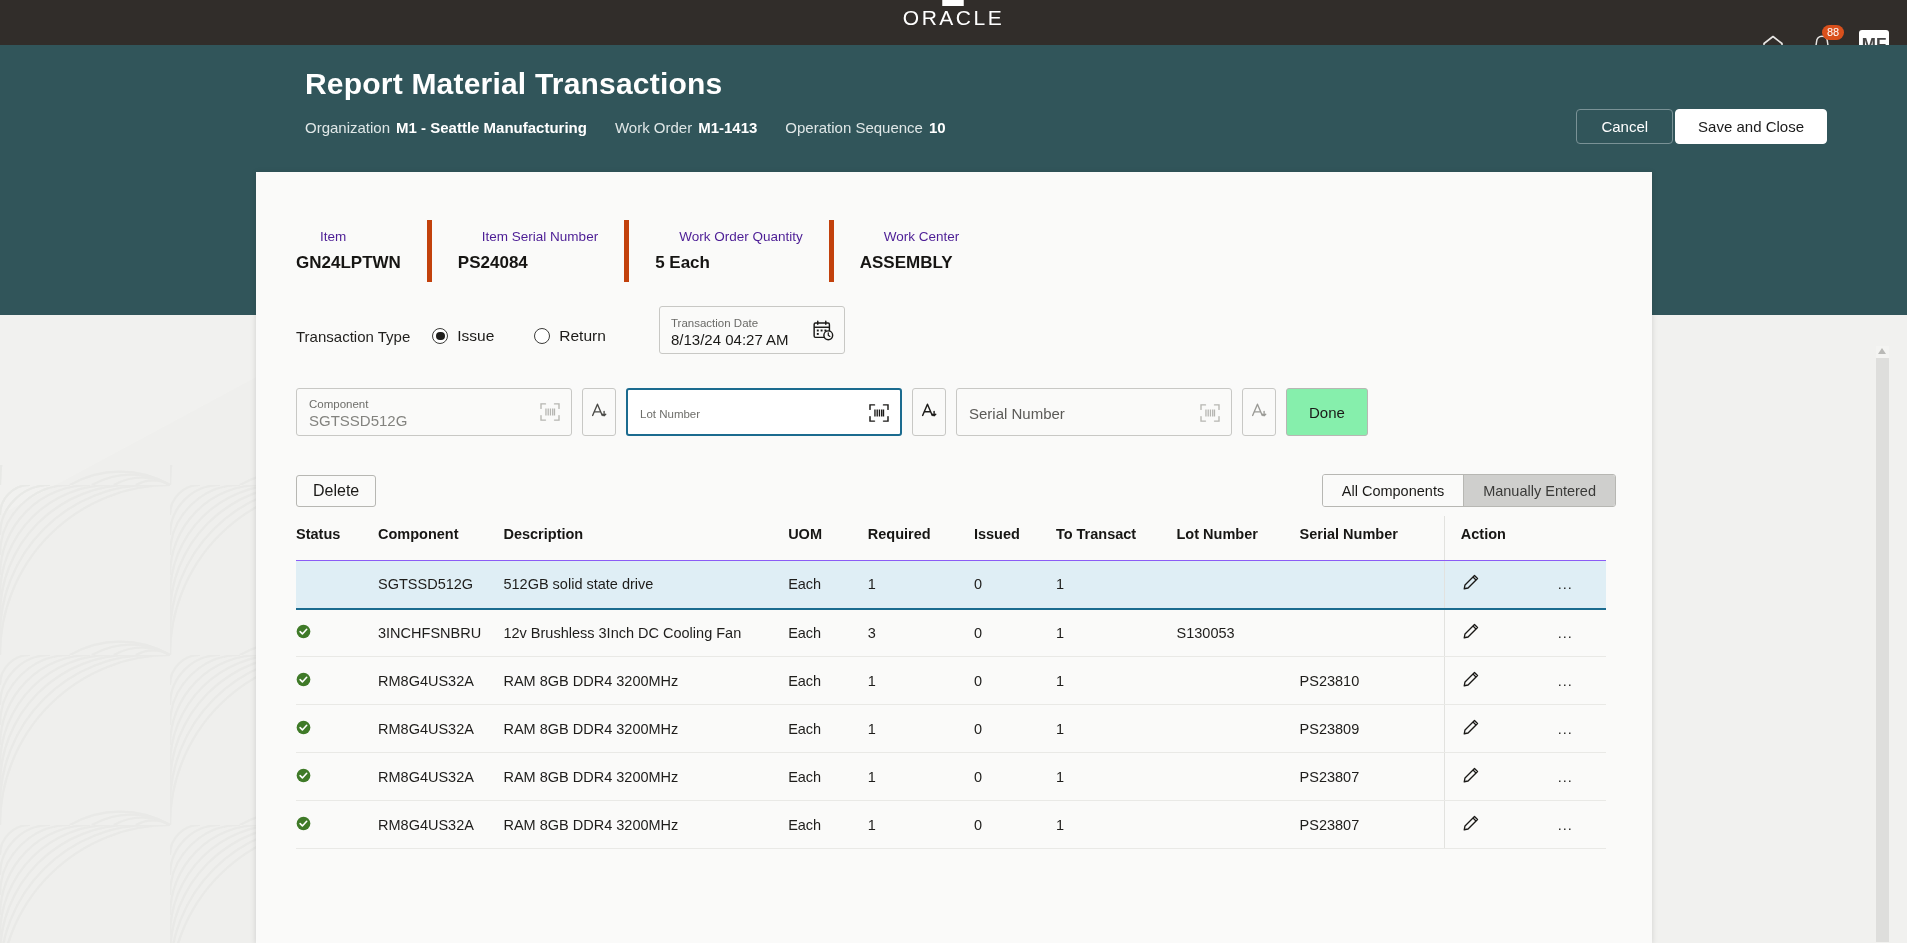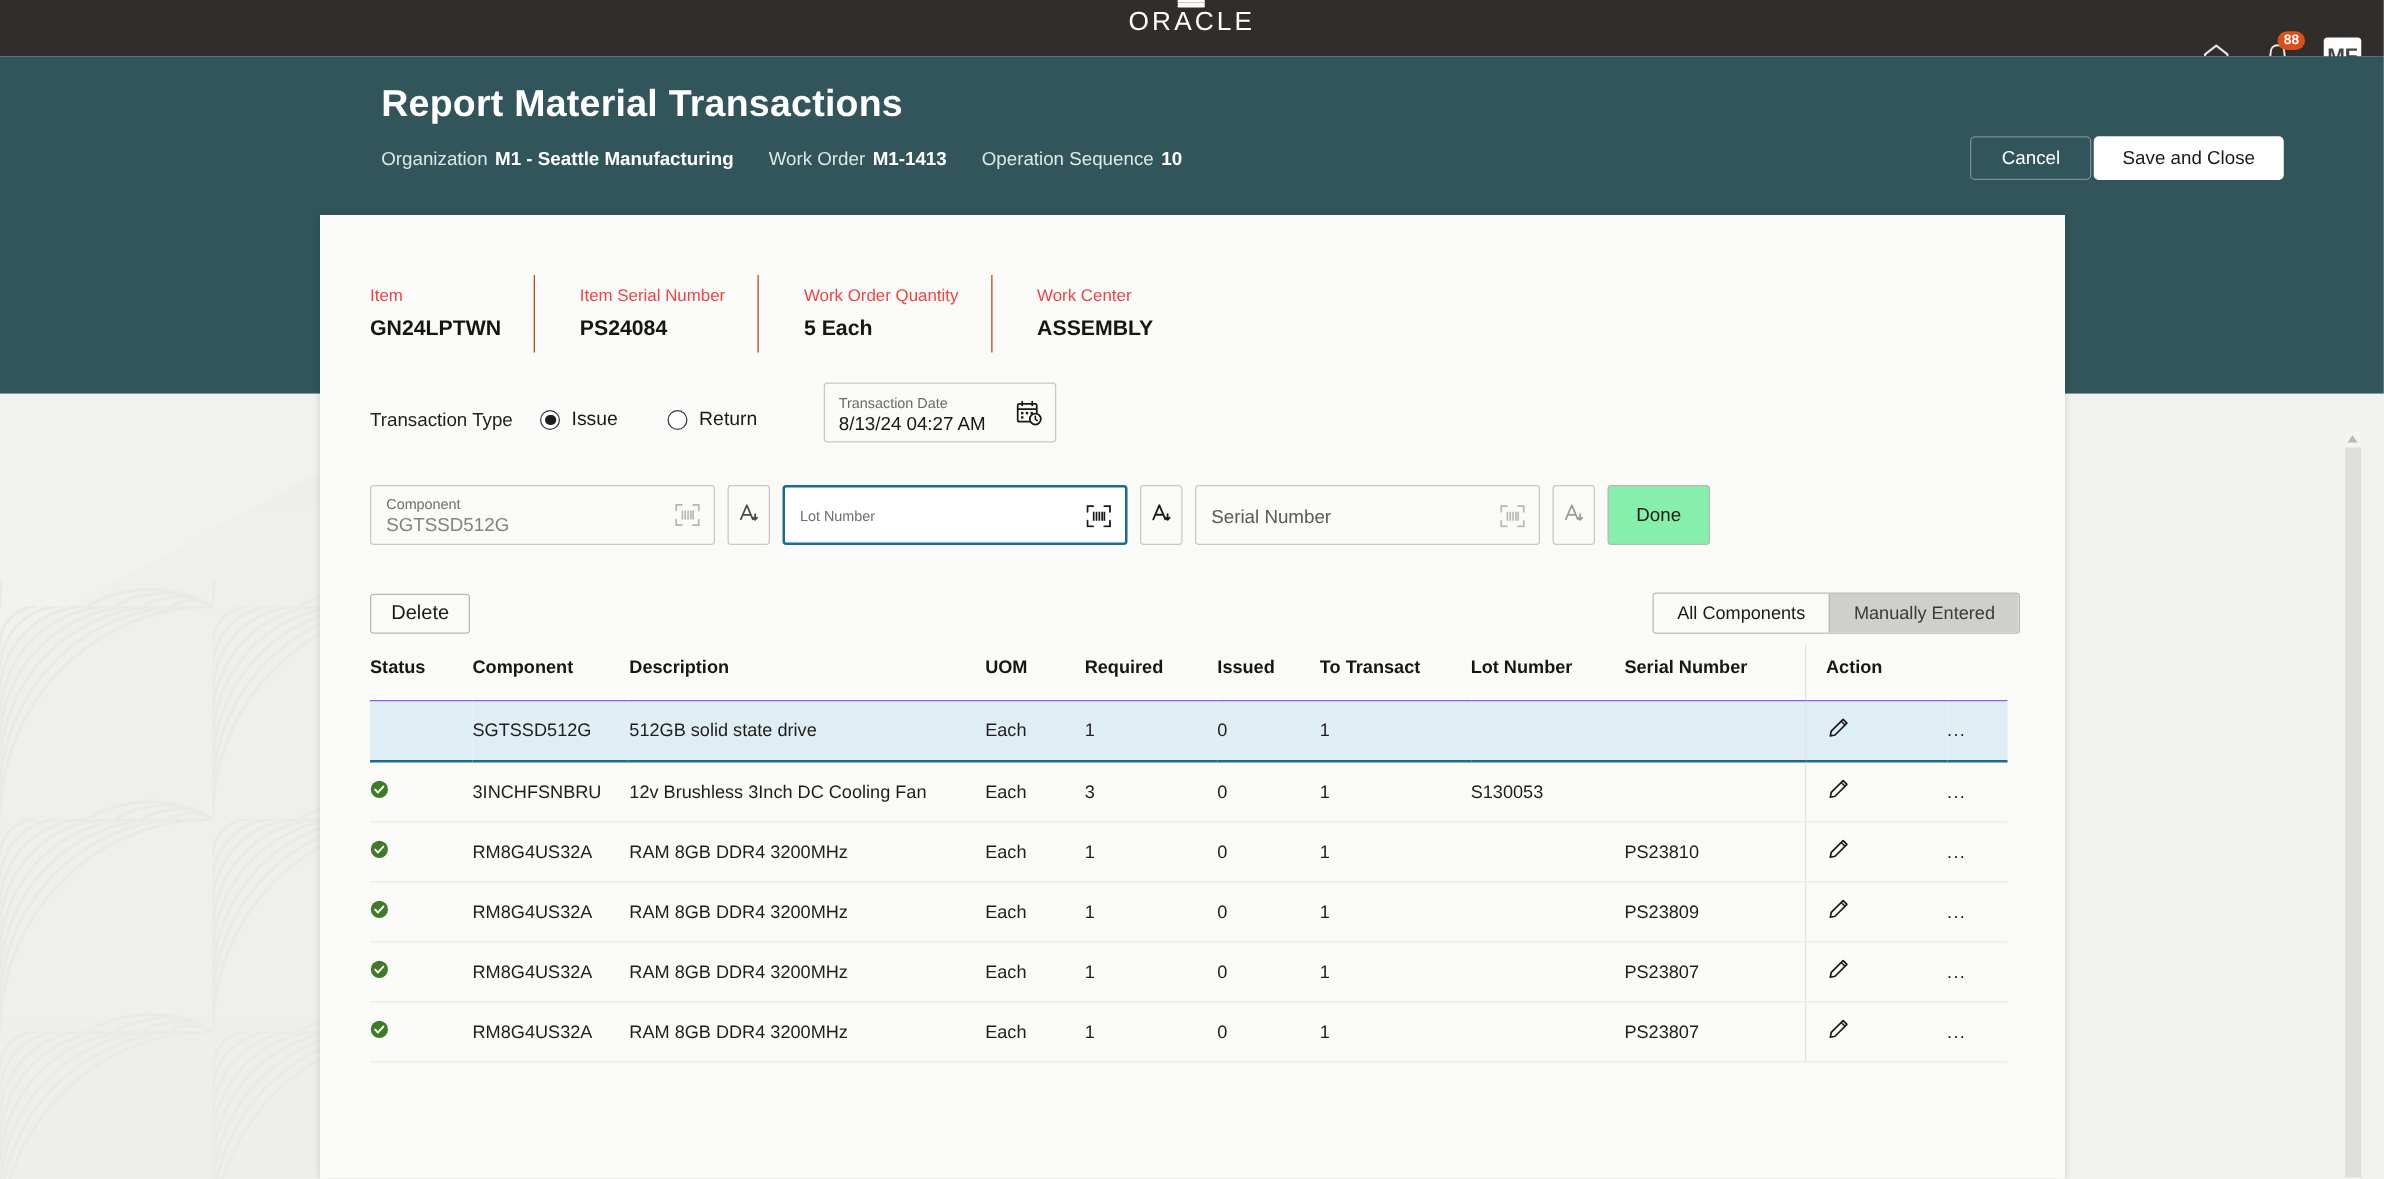--- a/index.html
+++ b/index.html
@@ -29,21 +29,21 @@
     font-weight: 400; font-family: "Liberation Sans", sans-serif;
   }
   .gn-right {
     margin-left: auto; display: flex; align-items: center; gap: 26px;
     margin-right: 18px;
   }
   .gn-icon { position: relative; cursor: pointer; display: flex; align-items: center; }
   .badge {
     position: absolute; top: -9px; left: 11px;
     background: #d9501c; color: #fff;
-    font-size: 11px; font-weight: 700;
+    font-size: 11px; font-weight: 400;
     border-radius: 10px; padding: 1px 5px 2px 5px;
     line-height: 12px; min-width: 20px; text-align: center;
   }
   .avatar {
     width: 30px; height: 30px; background: #fff; color: #444;
     display: flex; align-items: center; justify-content: center;
     font-size: 17px; font-weight: 600; border-radius: 3px; cursor: pointer;
   }
 
   
@@ -96,22 +96,22 @@
   
   .summary {
     position: absolute; top: 48px; left: 0; width: 1396px;
     display: flex; align-items: stretch; padding-left: 40px;
   }
   .sum-cell {
     padding: 0 26px 0 0; min-width: 0;
     display: flex; flex-direction: column; justify-content: center;
     height: 62px;
   }
-  .sum-cell + .sum-cell { border-left: 1px solid #c2410c; padding-left: 36px; }
-  .sum-lbl { font-size: 13.5px; color: #ef4444; margin-bottom: 9px; }
+  .sum-cell + .sum-cell { border-left: 5px solid #c2410c; padding-left: 26px; }
+  .sum-lbl { font-size: 13.5px; color: #4c1d95; margin-bottom: 9px; margin-left: 24px; }
   .sum-val { font-size: 17px; color: #161513; font-weight: 700; }
 
   
   .ttype-row {
     position: absolute; top: 134px; left: 40px;
     width: 1320px; height: 60px; display: flex; align-items: center;
   }
   .ttype-lbl { font-size: 15px; color: #201f1d; margin-right: 22px; }
   .radio-opt { display: flex; align-items: center; gap: 9px; margin-right: 40px; cursor: pointer; }
   .radio {

